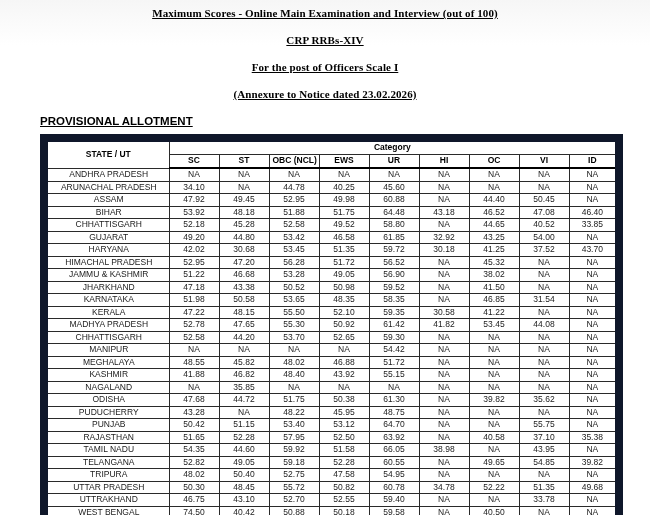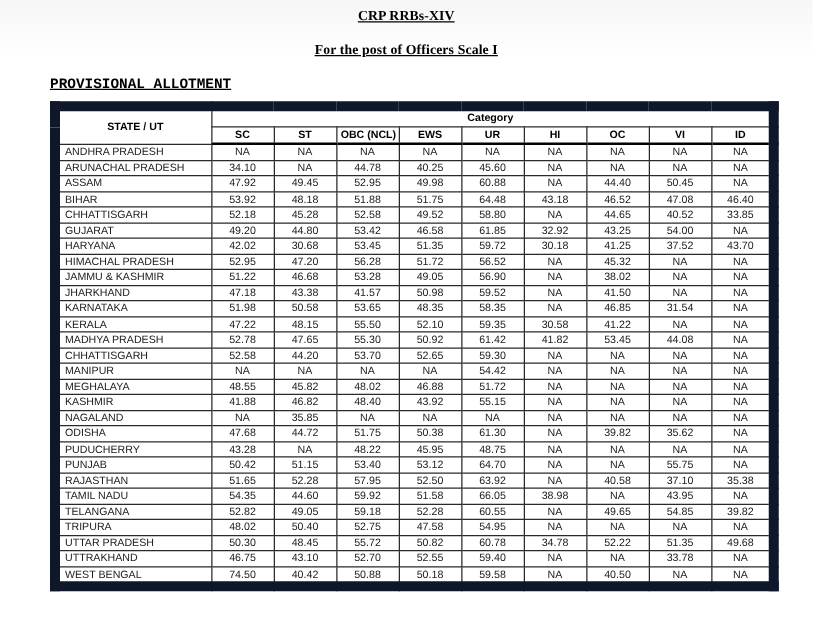--- a/index.html
+++ b/index.html
@@ -16,21 +16,21 @@
   .title-line {
     font-family: "Liberation Serif", serif;
     font-weight: bold;
     font-size: 11px;
     text-decoration: underline;
     margin-bottom: 15px;
     letter-spacing: 0.1px;
     color: #000;
   }
   .section-heading {
-    font-family: Liberation Mono, monospace;
+    font-family: Liberation Sans, sans-serif;
     font-weight: bold;
     font-size: 11.5px;
     text-decoration: underline;
     margin: 3px 0 7px 40px;
     color: #000;
   }
 
   table.scores {
     border-collapse: collapse;
     margin-left: 40px;
@@ -53,32 +53,34 @@
     overflow: hidden;
     color: #1a1a1a;
   }
   table.scores thead th {
     font-weight: bold;
     color: #000;
     height: 12px;
   }
   table.scores thead tr.cat-names th { border-bottom: 2px solid #000; }
   table.scores td.state {
-    text-align: left;
+    text-align: center;
     padding-left: 4px;
   }
 </style>
 </head>
 <body>
 
 <div class="page">
 
   <div class="titles">
+    <div class="title-line">Maximum Scores - Online Main Examination and Interview (out of 100)</div>
     <div class="title-line">CRP RRBs-XIV</div>
     <div class="title-line">For the post of Officers Scale I</div>
+    <div class="title-line">(Annexure to Notice dated 23.02.2026)</div>
   </div>
 
   <div class="section-heading">PROVISIONAL ALLOTMENT</div>
 
   <table class="scores">
     <colgroup>
       <col class="state-col">
       <col class="cat-col">
         <col class="cat-col">
         <col class="cat-col">
@@ -214,21 +216,21 @@
           <td>56.90</td>
           <td>NA</td>
           <td>38.02</td>
           <td>NA</td>
           <td>NA</td>
         </tr>
         <tr>
           <td class="state">JHARKHAND</td>
           <td>47.18</td>
           <td>43.38</td>
-          <td>41.57</td>
+          <td>50.52</td>
           <td>50.98</td>
           <td>59.52</td>
           <td>NA</td>
           <td>41.50</td>
           <td>NA</td>
           <td>NA</td>
         </tr>
         <tr>
           <td class="state">KARNATAKA</td>
           <td>51.98</td>

